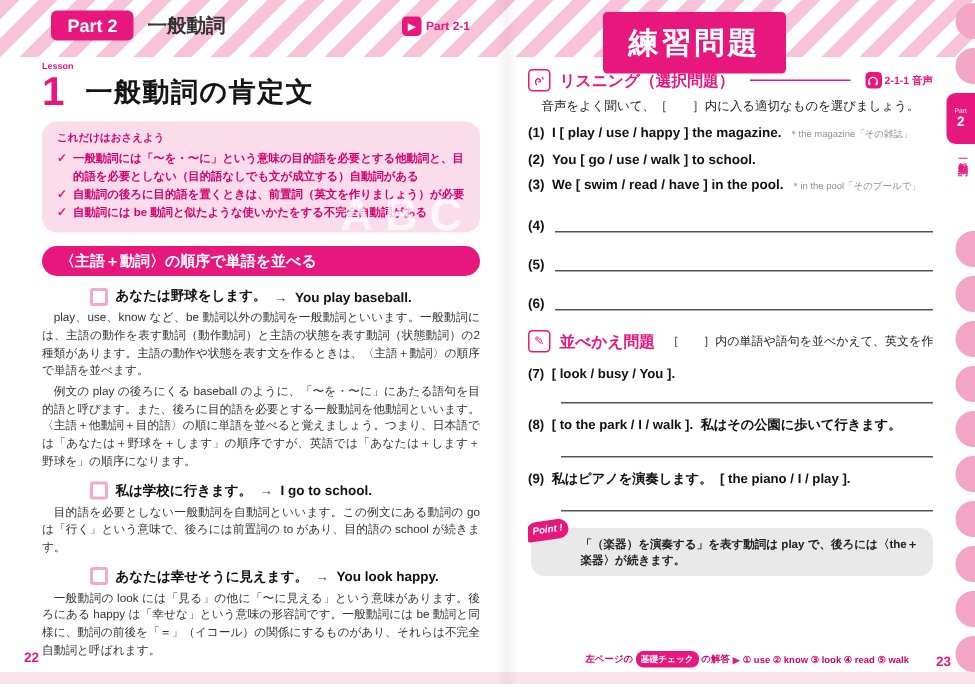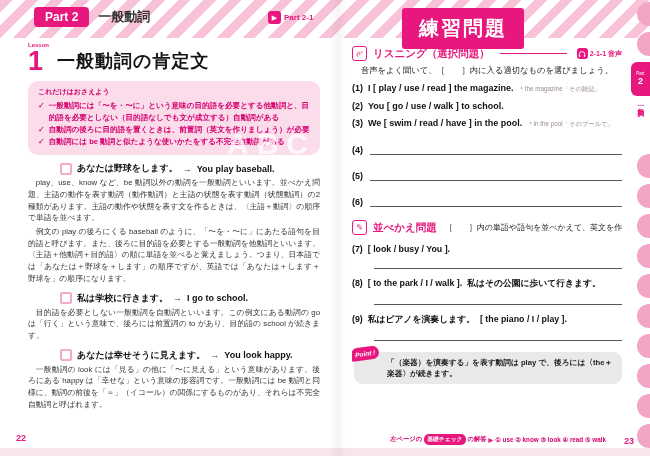--- a/index.html
+++ b/index.html
@@ -133,28 +133,29 @@
         <span class="key-check">✓</span>
         <span>自動詞の後ろに目的語を置くときは、前置詞（英文を作りましょう）が必要</span>
       </div>
       <div class="key-item">
         <span class="key-check">✓</span>
         <span>自動詞には be 動詞と似たような使いかたをする不完全自動詞がある</span>
       </div>
       <div class="watermark">ABC</div>
     </div>
 
+    <div class="section-pill">〈主語＋動詞〉の順序で単語を並べる</div>
 
     <div class="example-head">
       <span class="example-icon"></span>
       <span>あなたは野球をします。</span>
       <span class="example-arrow">→</span>
       <span>You play baseball.</span>
     </div>
-    <p class="para">play、use、know など、be 動詞以外の動詞を一般動詞といいます。並べかえ問題、主語の動作を表す動詞（動作動詞）と主語の状態を表す動詞（状態動詞）の2種類があります。主語の動作や状態を表す文を作るときは、〈主語＋動詞〉の順序で単語を並べます。</p>
+    <p class="para">play、use、know など、be 動詞以外の動詞を一般動詞といいます。一般動詞には、主語の動作を表す動詞（動作動詞）と主語の状態を表す動詞（状態動詞）の2種類があります。主語の動作や状態を表す文を作るときは、〈主語＋動詞〉の順序で単語を並べます。</p>
     <p class="para">例文の play の後ろにくる baseball のように、「〜を・〜に」にあたる語句を目的語と呼びます。また、後ろに目的語を必要とする一般動詞を他動詞といいます。〈主語＋他動詞＋目的語〉の順に単語を並べると覚えましょう。つまり、日本語では「あなたは＋野球を＋します」の順序ですが、英語では「あなたは＋します＋野球を」の順序になります。</p>
 
     <div class="example-head">
       <span class="example-icon"></span>
       <span>私は学校に行きます。</span>
       <span class="example-arrow">→</span>
       <span>I go to school.</span>
     </div>
     <p class="para">目的語を必要としない一般動詞を自動詞といいます。この例文にある動詞の go は「行く」という意味で、後ろには前置詞の to があり、目的語の school が続きます。</p>
 
@@ -191,21 +192,21 @@
               <rect x="7.2" y="6" width="1.8" height="2.6" rx="0.8" fill="#fff"></rect>
             </svg>
         </span>
         <span class="audio-label">2-1-1 音声</span>
       </span>
     </div>
     <div class="instr">音声をよく聞いて、［　　］内に入る適切なものを選びましょう。</div>
 
     <div class="q1">
       <span class="q-no">(1)</span>
-      <span>I [ play / use / read ] the magazine.</span>
+      <span>I [ play / use / happy ] the magazine.</span>
       <span class="q-note">＊the magazine「その雑誌」</span>
     </div>
     <div class="q1">
       <span class="q-no">(2)</span>
       <span>You [ go / use / walk ] to school.</span>
     </div>
     <div class="q1">
       <span class="q-no">(3)</span>
       <span>We [ swim / read / have ] in the pool.</span>
       <span class="q-note">＊in the pool「そのプールで」</span>

